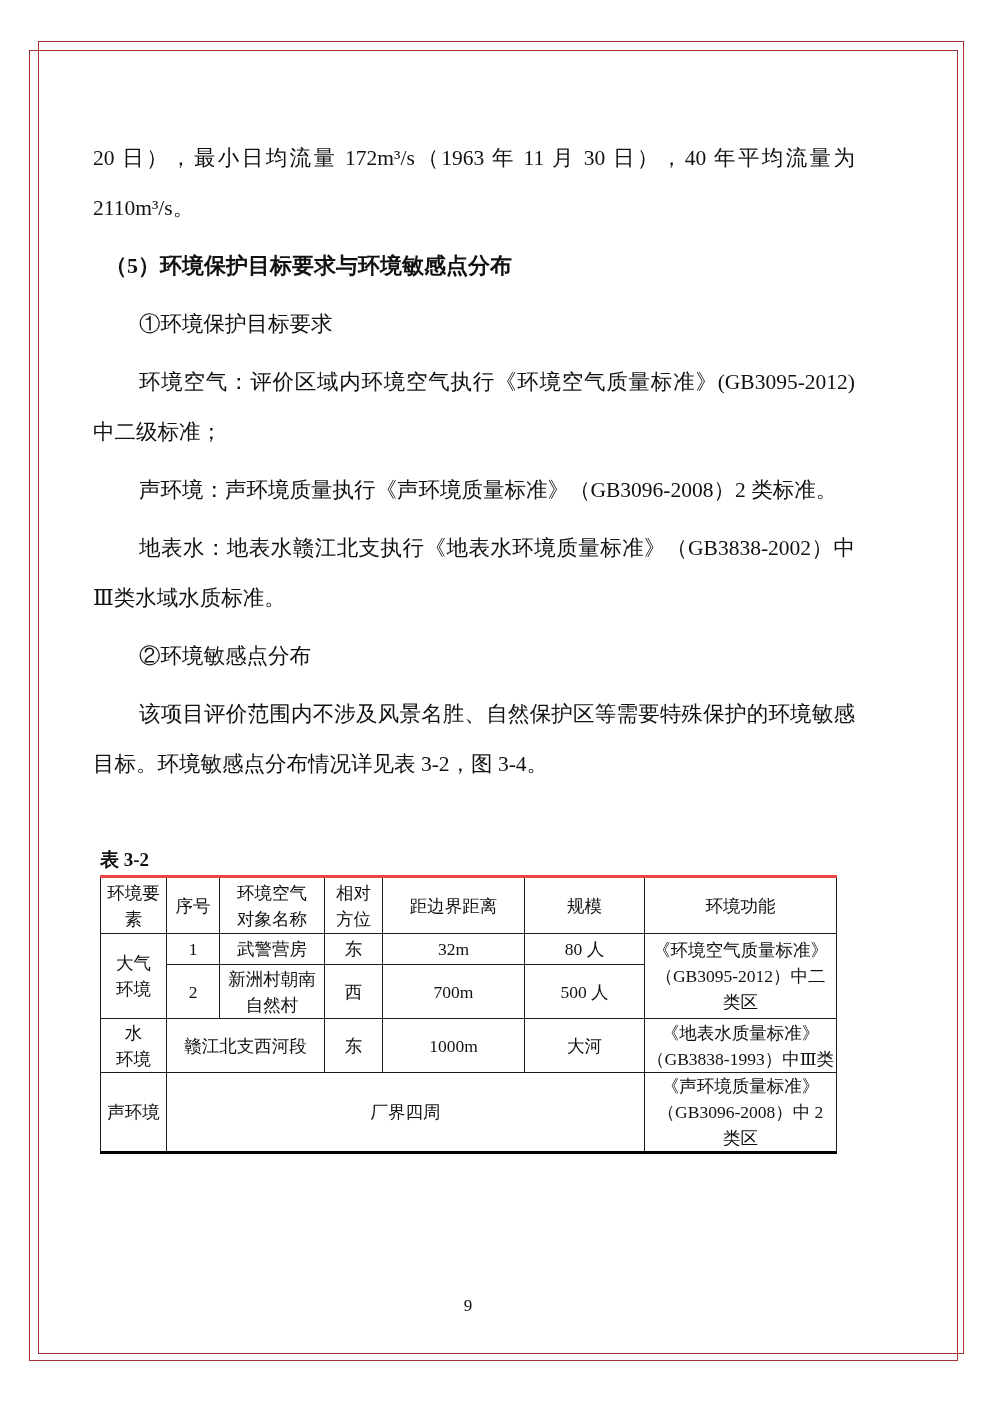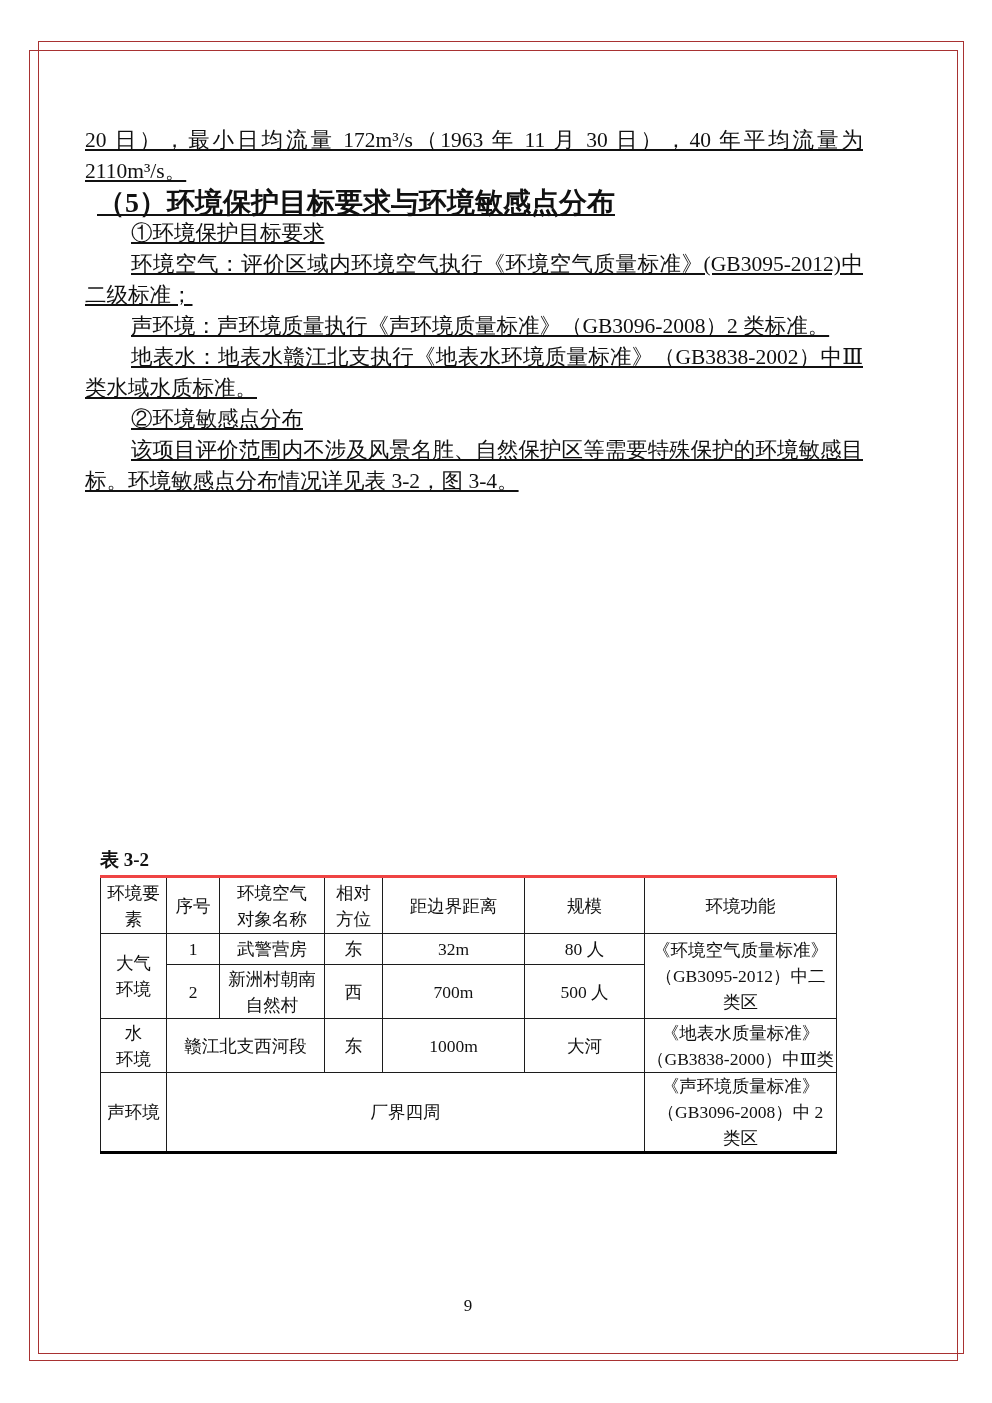--- a/index.html
+++ b/index.html
@@ -20,31 +20,30 @@
   .frame-a { left: 38px; top: 41px; width: 924px; height: 1311px; }
   .frame-b { left: 29px; top: 50px; width: 927px; height: 1309px; }
 
   .content {
     position: absolute;
     left: 85px;
     top: 125px;
     width: 778px;
   }
   .para {
-    margin: 0;
+    margin: 8px;
     font-size: 21.5px;
-    line-height: 31px;
+    line-height: 50px;
     text-align: justify;
     text-justify: inter-character;
-    text-decoration: underline;
   }
   .indent { text-indent: 46px; }
   .heading {
     font-weight: bold;
-    font-size: 28px;
+    font-size: 22px;
     text-indent: 12px;
   }
 
   .table-block {
     position: absolute;
     left: 100px;
     top: 843px;
     width: 736px;
   }
   .table-title {
@@ -156,21 +155,21 @@
           <td>500 人</td>
         </tr>
         <tr class="h-r3">
           <td>水
 环境</td>
           <td colspan="2">赣江北支西河段</td>
           <td>东</td>
           <td>1000m</td>
           <td>大河</td>
           <td>《地表水质量标准》
-（GB3838-2000）中Ⅲ类</td>
+（GB3838-1993）中Ⅲ类</td>
         </tr>
         <tr class="h-r4">
           <td>声环境</td>
           <td colspan="5">厂界四周</td>
           <td>《声环境质量标准》
 （GB3096-2008）中 2 类区</td>
         </tr>
       </tbody>
     </table>
   </div>

